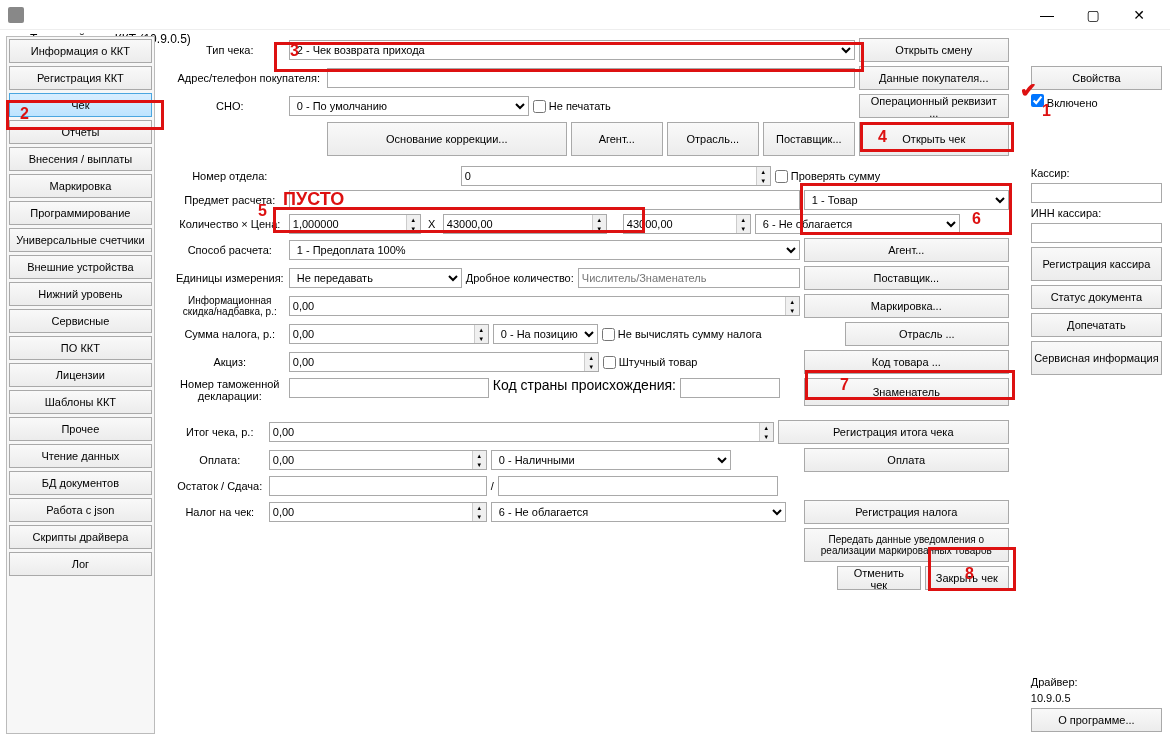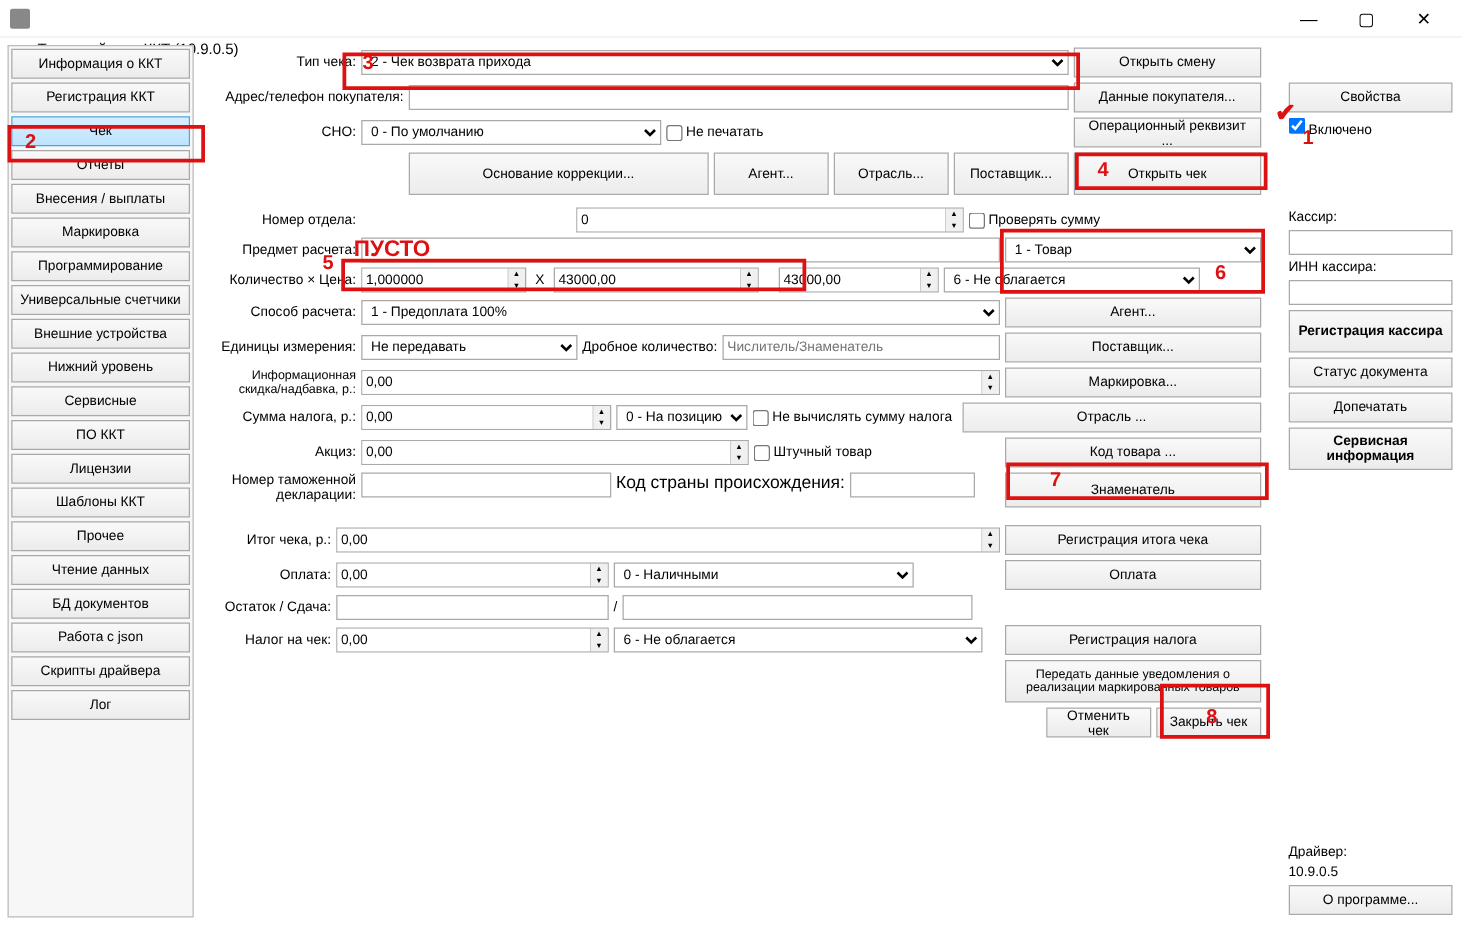--- a/index.html
+++ b/index.html
@@ -11,34 +11,34 @@
 .titlebar .wbtn { width: 46px; height: 30px; display: flex; align-items: center; justify-content: center; font-size: 14px; }
 
 .body { display: flex; height: 710px; padding: 6px 6px 6px 6px; gap: 16px; }
 
 .lsidebar { width: 154px; display: flex; flex-direction: column; gap: 3px; padding: 2px; border: 1px solid #bbb; background: #f7f7f7; }
 .lsidebar button { height: 24px; background: linear-gradient(#f9f9f9,#ececec); border: 1px solid #a9a9a9; font-size: 11px; cursor: pointer; }
 .lsidebar button.selected { background: linear-gradient(#d9eeff,#bde4ff); border-color: #4aa6e0; }
 
 .main { flex: 1; padding: 2px 4px; }
 .main .row { display: flex; align-items: center; margin-bottom: 4px; gap: 4px; }
-.main label.lbl { width: 110px; text-align: right; font-size: 11px; }
+.main label.lbl { width: 110px; text-align: center; font-size: 11px; }
 .main select, .main input[type=text] { border: 1px solid #a9a9a9; height: 20px; padding: 0 3px; font-size: 11px; background: #fff; }
 .main .btn { background: linear-gradient(#f9f9f9,#ececec); border: 1px solid #a9a9a9; font-size: 11px; height: 24px; cursor: pointer; padding: 0 8px; }
 .main .btn.wide { width: 150px; }
 .main .chk { display: flex; align-items: center; gap: 3px; }
 
 .spin { display: flex; border: 1px solid #a9a9a9; height: 20px; background: #fff; }
 .spin input { border: none; outline: none; height: 18px; padding: 0 3px; font-size: 11px; flex: 1; width: 100%; }
 .spin .arrows { width: 14px; display: flex; flex-direction: column; border-left: 1px solid #ccc; }
 .spin .arrows span { flex: 1; font-size: 6px; display: flex; align-items: center; justify-content: center; background: #f0f0f0; line-height: 1; }
 
 .rsidebar { width: 140px; display: flex; flex-direction: column; gap: 4px; padding: 2px; }
 .rsidebar .btn { background: linear-gradient(#f9f9f9,#ececec); border: 1px solid #a9a9a9; font-size: 11px; height: 24px; cursor: pointer; width: 100%; }
-.rsidebar .btn.tall { height: 34px; font-weight: bold; }
+.rsidebar .btn.tall { height: 34px; }
 .rsidebar label { font-size: 11px; }
 .rsidebar input[type=text] { border: 1px solid #a9a9a9; height: 20px; width: 100%; padding: 0 3px; }
 
 
 .anno-box { position: absolute; border: 3px solid #d11; pointer-events: none; }
 .anno-num { position: absolute; color: #d11; font-weight: bold; font-size: 16px; pointer-events: none; }
 .check { position: absolute; color: #d11; font-size: 20px; font-weight: bold; pointer-events: none; }
 </style>
 </head>
 <body>
@@ -196,21 +196,21 @@
             <span>▲</span>
             <span>▼</span>
           </div>
         </div>
       <select style="width:105px"><option>0 - На позицию</option></select>
       <label class="chk">
           <input type="checkbox" style=""> 
           <span>Не вычислять сумму налога</span>
         </label>
       <div style="flex:1"></div>
-      <button class="btn" style="width:239px">Отрасль ...</button>
+      <button class="btn" style="width:164px">Отрасль ...</button>
     </div>
 
     <div class="row">
       <label class="lbl">Акциз:</label>
       <div class="spin" style="width:310px">
           <input value="0,00" style="">
           <div class="arrows">
             <span>▲</span>
             <span>▼</span>
           </div>
@@ -238,21 +238,21 @@
 
     <div class="row">
       <label class="lbl" style="width:90px">Итог чека, р.:</label>
       <div class="spin" style="flex:1">
           <input value="0,00" style="">
           <div class="arrows">
             <span>▲</span>
             <span>▼</span>
           </div>
         </div>
-      <button class="btn" style="width:205px">Регистрация итога чека</button>
+      <button class="btn" style="width:231px">Регистрация итога чека</button>
     </div>
 
     <div class="row">
       <label class="lbl" style="width:90px">Оплата:</label>
       <div class="spin" style="width:218px">
           <input value="0,00" style="">
           <div class="arrows">
             <span>▲</span>
             <span>▼</span>
           </div>

